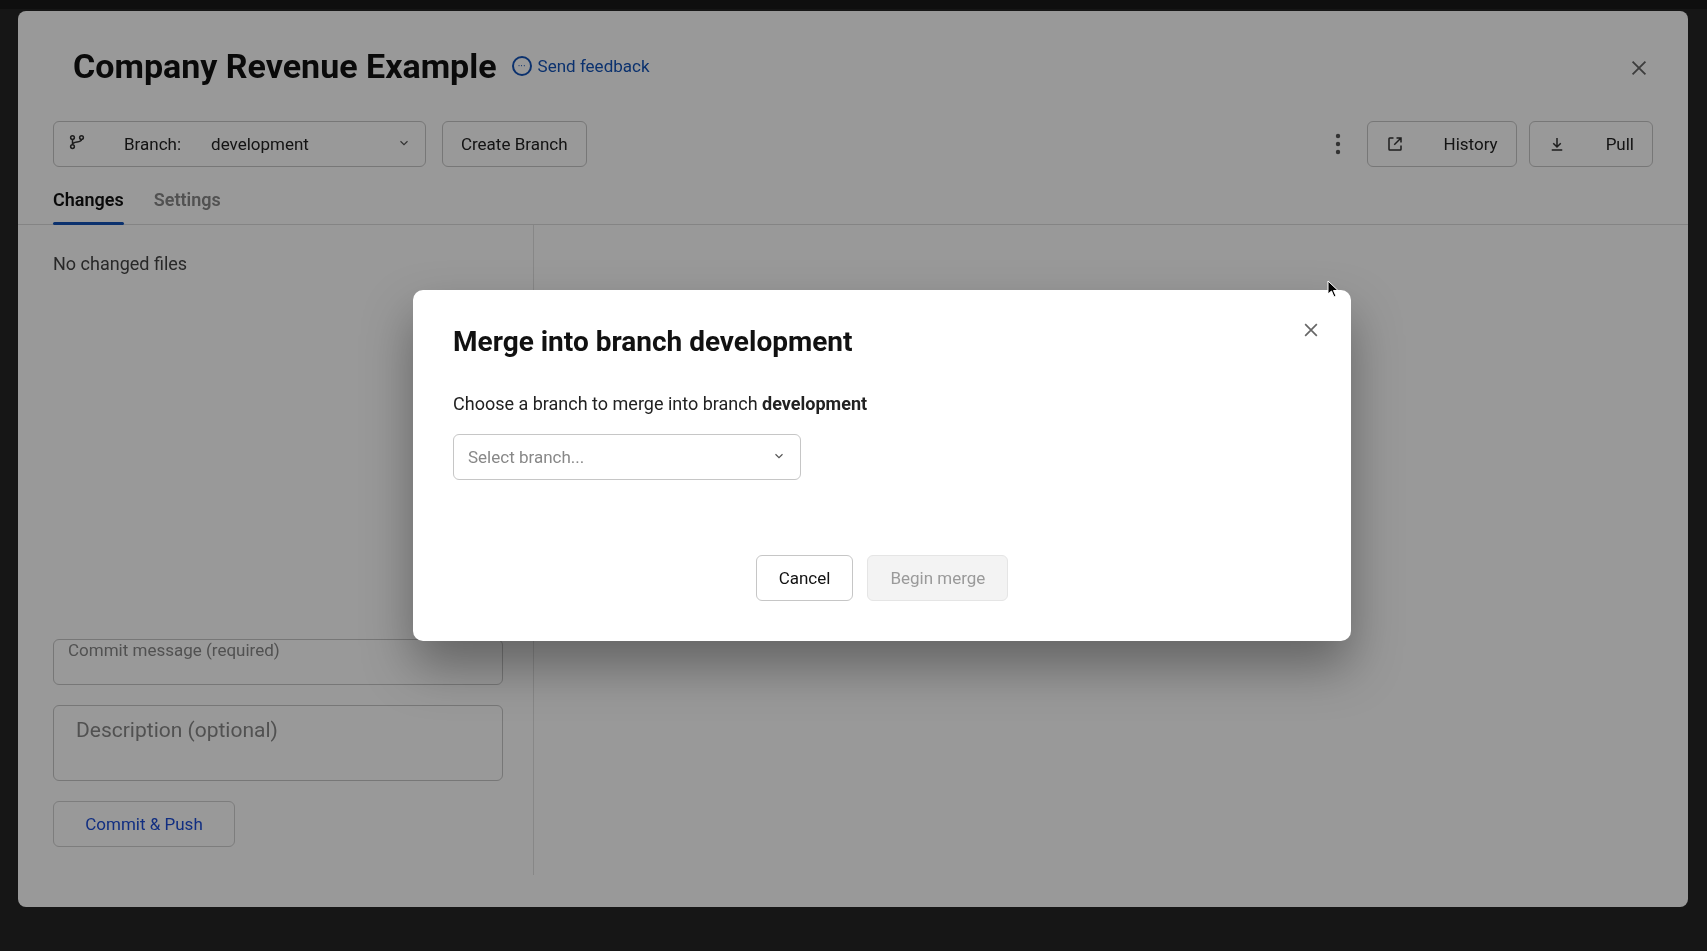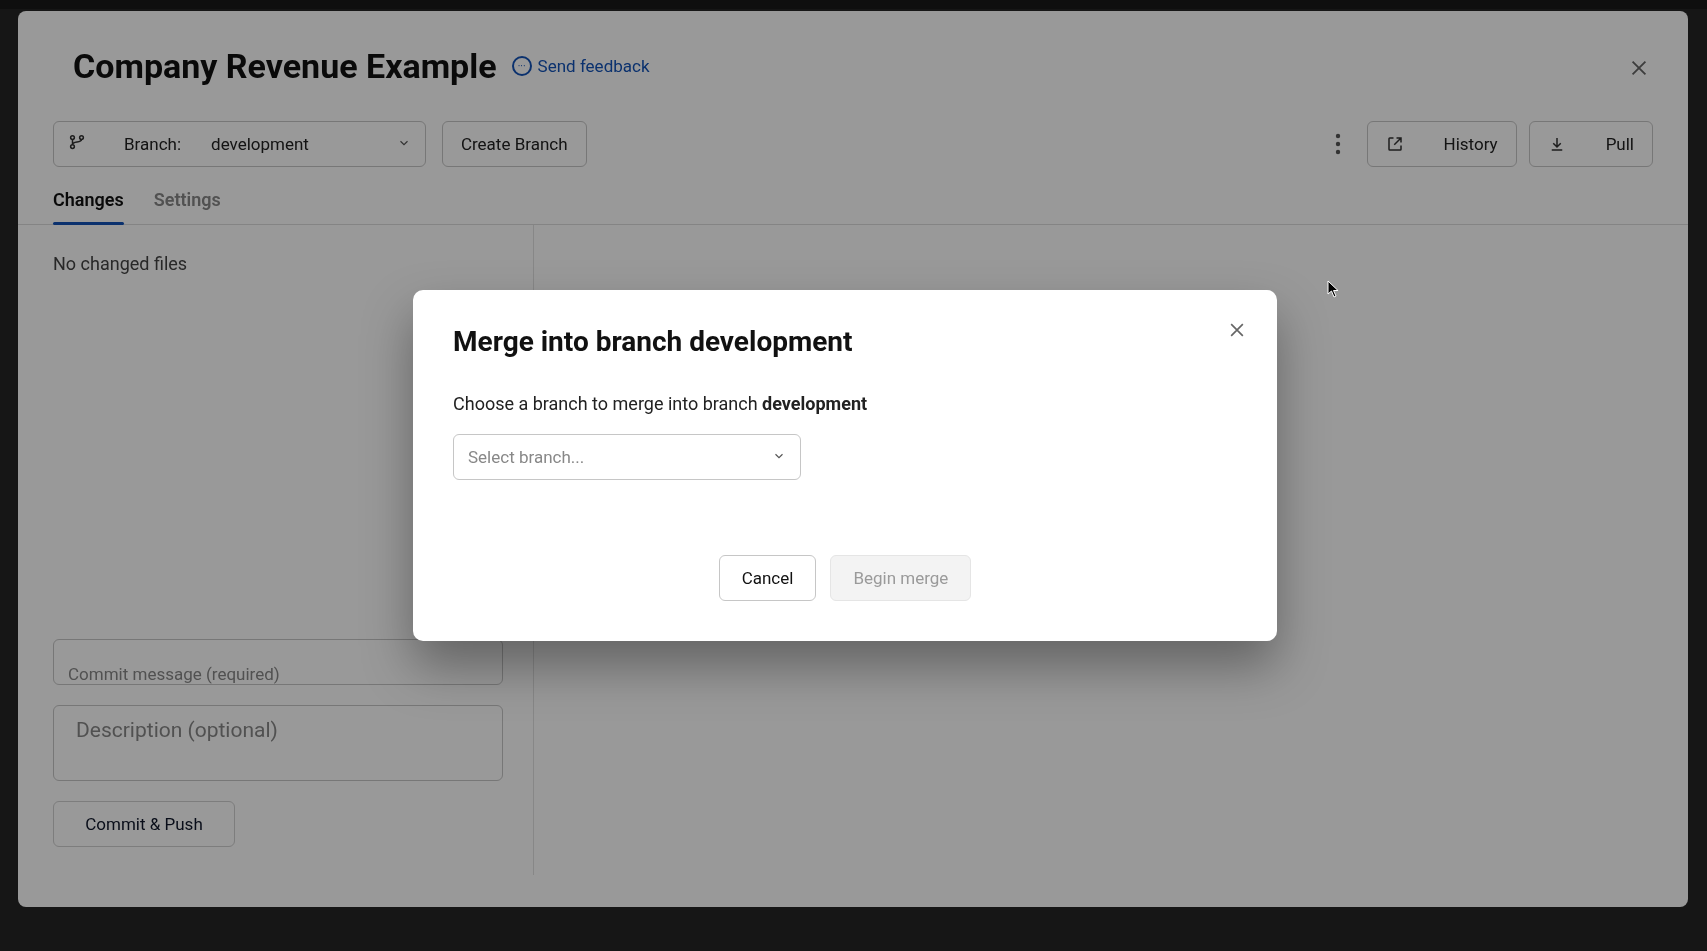--- a/index.html
+++ b/index.html
@@ -24,26 +24,26 @@
   .history-btn{margin-right:12px}
   .history-btn svg,.pull-btn svg{margin-right:10px}
   .tabs{display:flex;padding:22px 35px 0 35px;border-bottom:1px solid #dcdcdc;}
   .tab{font-size:18px;font-weight:600;color:#888;margin-right:30px;padding-bottom:14px;position:relative;cursor:pointer}
   .tab.active{color:#111}
   .tab.active::after{content:"";position:absolute;left:0;bottom:-1px;width:100%;height:3px;background:#1353b8;border-radius:2px}
   .content-row{display:flex;height:650px}
   .sidebar{width:516px;border-right:1px solid #e2e2e2;padding:28px 35px;display:flex;flex-direction:column}
   .nochanges{font-size:18px;color:#444}
   .side-spacer{flex:1}
-  .commit-input{width:450px;height:46px;border:1px solid #c6c6c6;border-radius:6px;padding:0 14px;font-size:17px;color:#888;display:flex;align-items:flex-end;margin-bottom:20px;background:#fff}
+  .commit-input{width:450px;height:46px;border:1px solid #c6c6c6;border-radius:6px;padding:0 14px;font-size:17px;color:#888;display:flex;align-items:flex-start;margin-bottom:20px;background:#fff}
   .desc-area{width:450px;height:76px;border:1px solid #c6c6c6;border-radius:6px;padding:12px 22px;font-size:21px;color:#888;background:#fff;margin-bottom:20px}
-  .commit-btn{width:182px;height:46px;border:1px solid #d0d0d0;border-radius:6px;background:#fff;font-size:17px;color:#0f172a;display:flex;align-items:center;justify-content:center}
+  .commit-btn{width:182px;height:46px;border:1px solid #d0d0d0;border-radius:6px;background:#fff;font-size:17px;color:#1d4ed8;display:flex;align-items:center;justify-content:center}
   .main-content{flex:1}
   .overlay{position:absolute;left:0;top:0;width:100%;height:100%;background:rgba(0,0,0,0.4);}
-  .modal{position:absolute;left:413px;top:290px;width:864px;background:#fff;border-radius:10px;padding:35px 40px 40px 40px;box-shadow:0 25px 50px rgba(0,0,0,0.35);}
+  .modal{position:absolute;left:413px;top:290px;width:938px;background:#fff;border-radius:10px;padding:35px 40px 40px 40px;box-shadow:0 25px 50px rgba(0,0,0,0.35);}
   .modal-title{font-size:28px;font-weight:700;color:#111}
   .modal-close{position:absolute;top:27px;right:27px;width:26px;height:26px;display:flex;align-items:center;justify-content:center;cursor:pointer}
   .modal-close svg{width:20px;height:20px;stroke:#666;stroke-width:2}
   .modal-desc{margin-top:35px;font-size:18px;color:#222}
   .modal-desc b{font-weight:700}
   .modal-select{margin-top:20px;width:348px;height:46px;border:1px solid #c6c6c6;border-radius:6px;display:flex;align-items:center;padding:0 14px;font-size:17px;color:#888;cursor:pointer}
   .modal-select .chev{margin-left:auto}
   .modal-actions{display:flex;justify-content:center;margin-top:75px;gap:14px}
   .m-btn{height:46px;border-radius:6px;padding:0 22px;font-size:17px;display:flex;align-items:center;justify-content:center;cursor:pointer}
   .m-cancel{border:1px solid #c6c6c6;background:#fff;color:#111}

